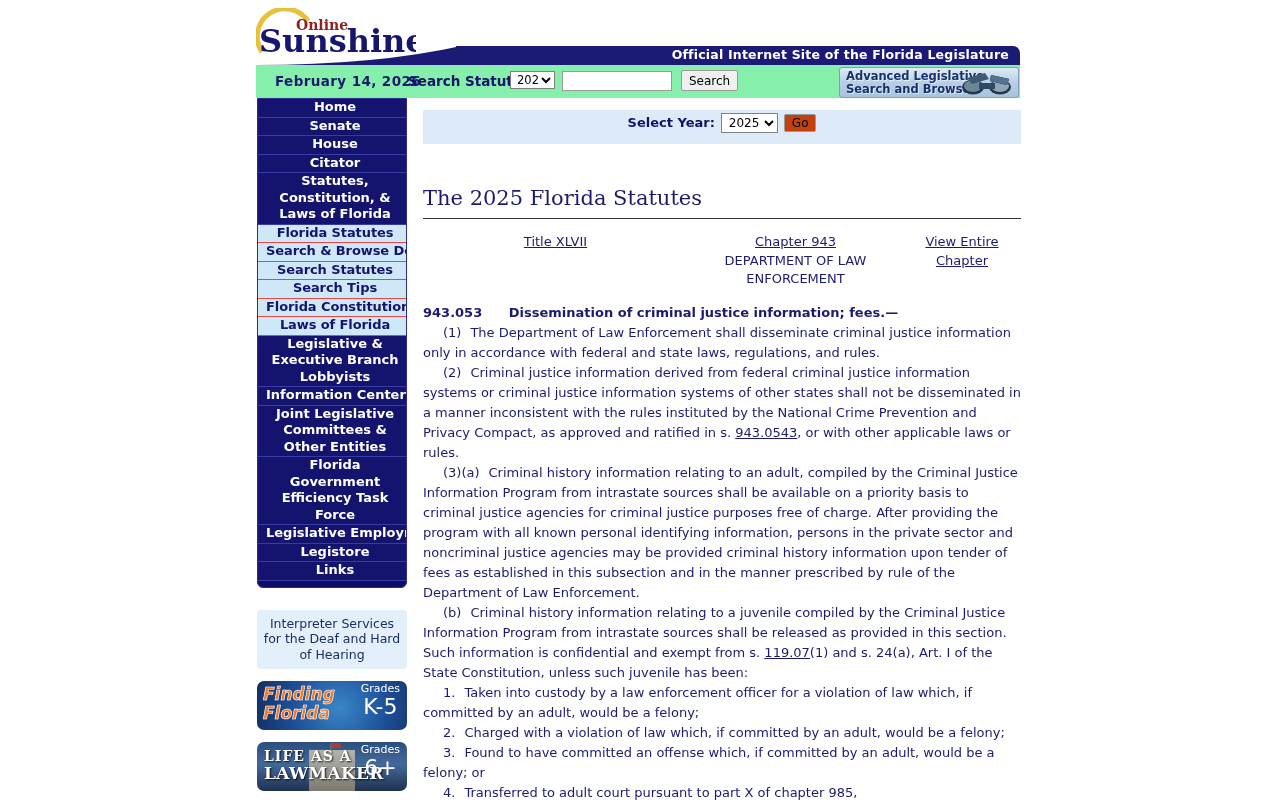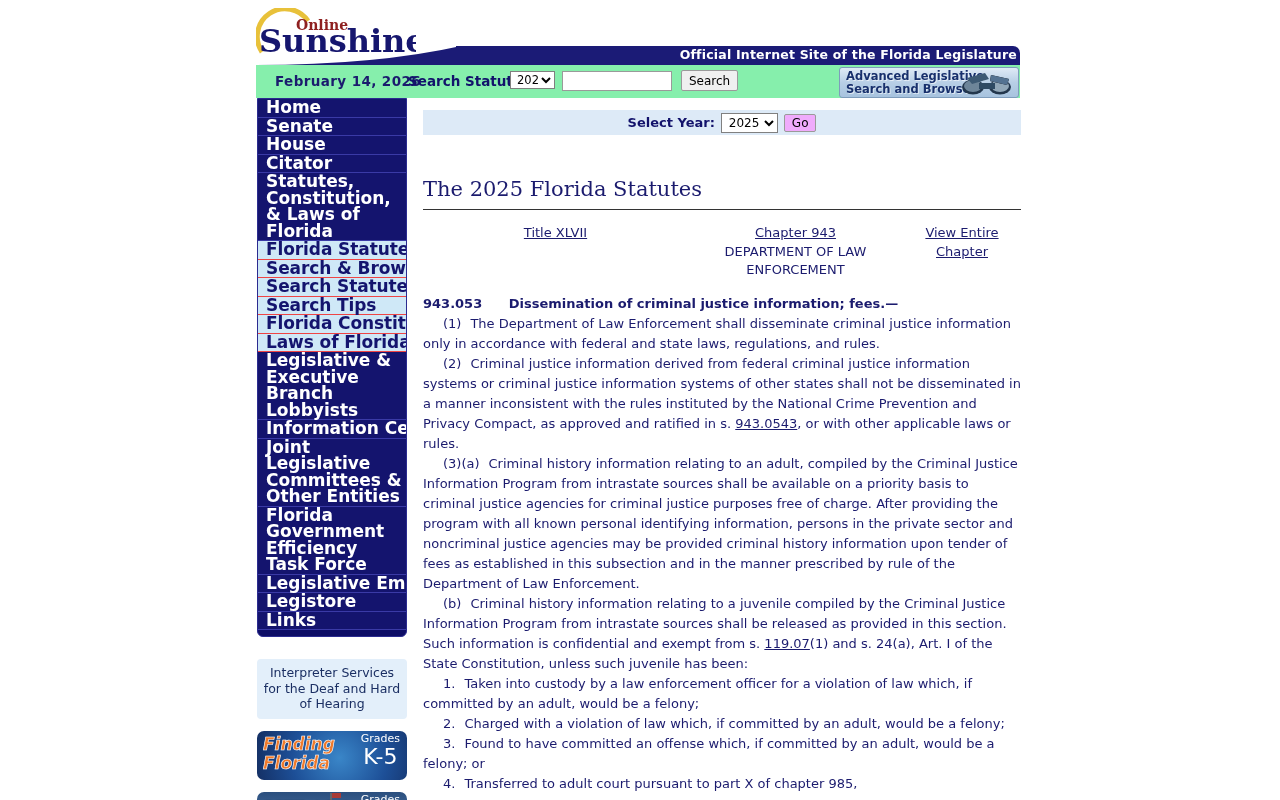--- a/index.html
+++ b/index.html
@@ -47,21 +47,21 @@
   .banner-curve {
     position: absolute;
     left: 0px;
     top: 46px;
     width: 205px;
     height: 19px;
     overflow: hidden;
   }
   .banner-text {
     position: absolute;
-    right: 3px;
+    right: 11px;
     top: 47px;
     font-size: 12.5px;
     font-weight: bold;
     color: #ffffff;
     letter-spacing: 0.2px;
     font-family: "DejaVu Sans", "Liberation Sans", sans-serif;
     white-space: nowrap;
   }
 
   .searchbar {
@@ -168,22 +168,22 @@
   }
   .nav-box {
     background: #0d0d66;
     border: 1px solid #2b2b90;
     border-radius: 0 0 6px 6px;
     padding-bottom: 6px;
     overflow: hidden;
   }
   .nav-item {
     display: block;
-    text-align: left;
-    font-size: 17px;
+    text-align: center;
+    font-size: 13px;
     font-weight: bold;
     line-height: 16.5px;
     padding: 0px 2px 1px 8px;
     border-bottom: 1px solid #3a3aa6;
     text-decoration: none;
     cursor: pointer;
     white-space: nowrap;
   }
   .nav-item.dark {
     background: #14146e;
@@ -286,21 +286,21 @@
 
   
   .content {
     position: absolute;
     left: 423px;
     top: 110px;
     width: 598px;
   }
   .year-bar {
     background: #ddeaf7;
-    height: 25px;
+    height: 34px;
     line-height: 25px;
     text-align: center;
     font-size: 13px;
     color: #12126b;
     font-weight: bold;
     position: relative;
   }
   .year-bar .yb-inner {
     display: inline-flex;
     align-items: center;
@@ -311,21 +311,21 @@
     padding: 1px 1px 1px 3px;
     border: 1px solid #808080;
     background: #fff;
     font-family: "DejaVu Sans", "Liberation Sans", sans-serif;
     color: #000;
   }
   .yb-go {
     font-size: 12px;
     padding: 1px 7px;
     border: 1px solid #9a9a9a;
-    background: #f0abfc;
+    background: #c2410c;
     border-radius: 2px;
     font-family: "DejaVu Sans", "Liberation Sans", sans-serif;
     cursor: pointer;
     color:#000;
   }
 
   .page-title {
     margin-top: 42px;
     font-family: "DejaVu Serif", "Liberation Serif", serif;
     font-size: 21px;

